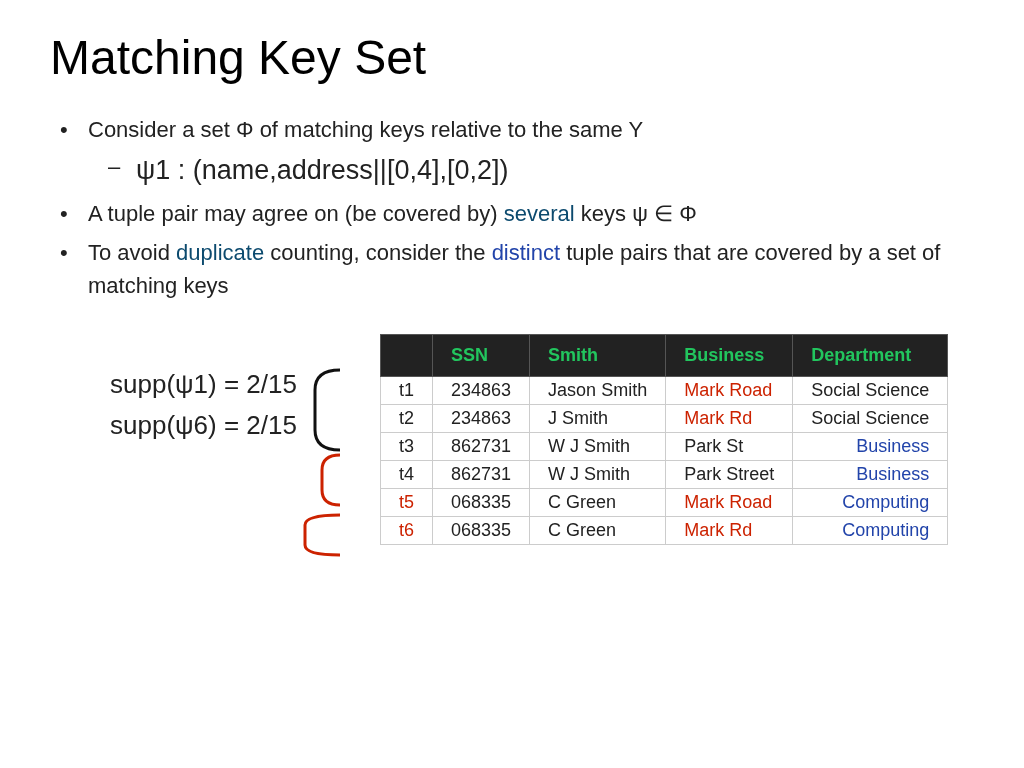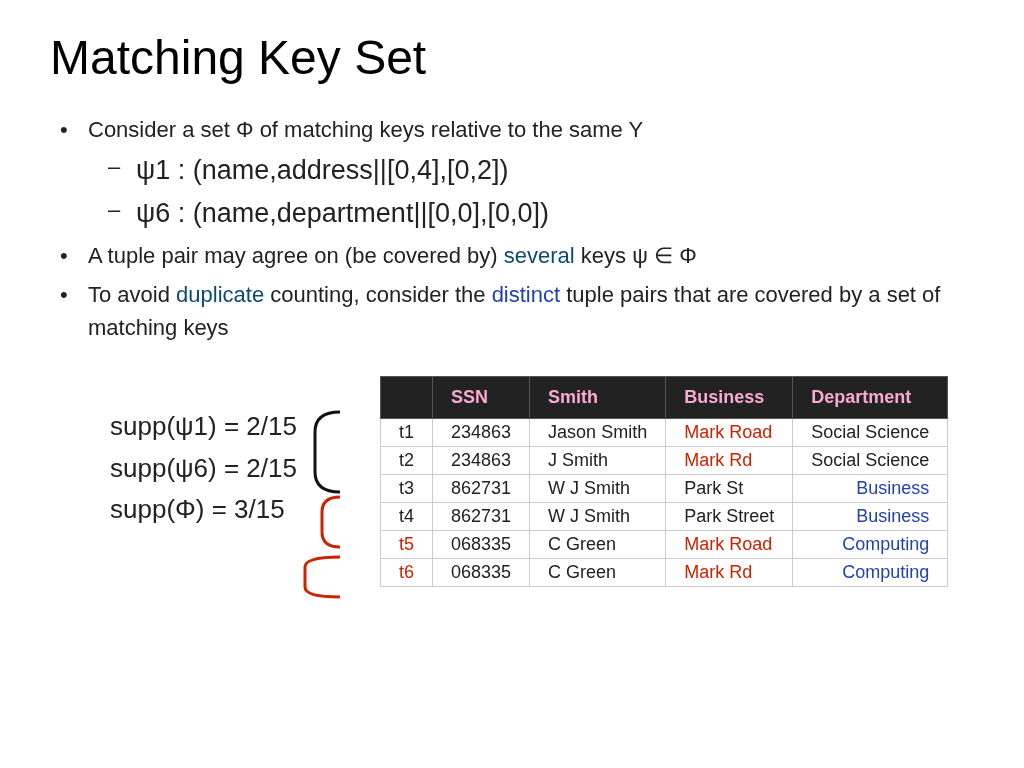--- a/index.html
+++ b/index.html
@@ -81,21 +81,21 @@
       margin-top: 0px;
     }
     table {
       border-collapse: collapse;
       font-size: 18px;
       margin-top: 10px;
       margin-left: 20px;
     }
     table thead tr {
       background: #222;
-      color: #f9a8d4;
+      color: #22c55e;
       border-radius: 16px;
     }
     table thead th {
       padding: 7px 18px;
       text-align: left;
       font-weight: 600;
       border: 1px solid #555;
     }
     table tbody tr {
       background: #fff;
@@ -115,36 +115,34 @@
 <body>
 
 <h1>Matching Key Set</h1>
 
 <div class="content">
   <ul>
     <li>
       <span>Consider a set Φ of matching keys relative to the same Y</span>
       <ul class="sub-list">
         <li>ψ1 : (name,address||[0,4],[0,2])</li>
-        <li>ψ6 : (name,department||[0,0],[0,0])</li>
       </ul>
     </li>
     <li>
       <span>A tuple pair may agree on (be covered by) <span class="red">several</span> keys ψ ∈ Φ</span>
     </li>
     <li>
       <span>To avoid <span class="red">duplicate</span> counting, consider the <span class="blue-link">distinct</span> tuple pairs that are covered by a set of matching keys</span>
     </li>
   </ul>
 
   <div class="bottom-section">
     <div class="supp-labels">
       <div>supp(ψ1) = 2/15</div>
       <div>supp(ψ6) = 2/15</div>
-      <div>supp(Φ) = 3/15</div>
     </div>
 
     <div class="bracket-area">
       <svg class="bracket-svg" width="60" height="200" viewBox="0 0 60 200">
 
         <path d="M 40 10 Q 15 10 15 30 L 15 70 Q 15 90 40 90" stroke="#111" stroke-width="3" fill="none"></path>
 
         <path d="M 40 95 Q 22 95 22 110 L 22 130 Q 22 145 40 145" stroke="#cc2200" stroke-width="3" fill="none"></path>
 
         <path d="M 40 155 Q 5 155 5 165 L 5 185 Q 5 195 40 195" stroke="#cc2200" stroke-width="3" fill="none"></path>

